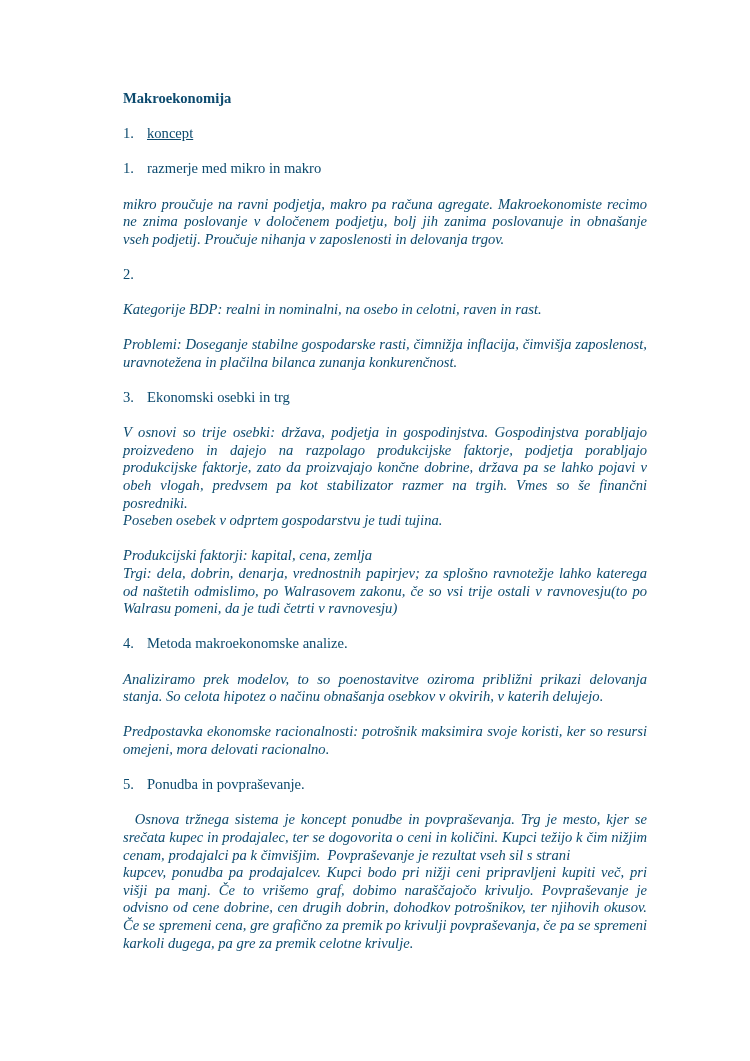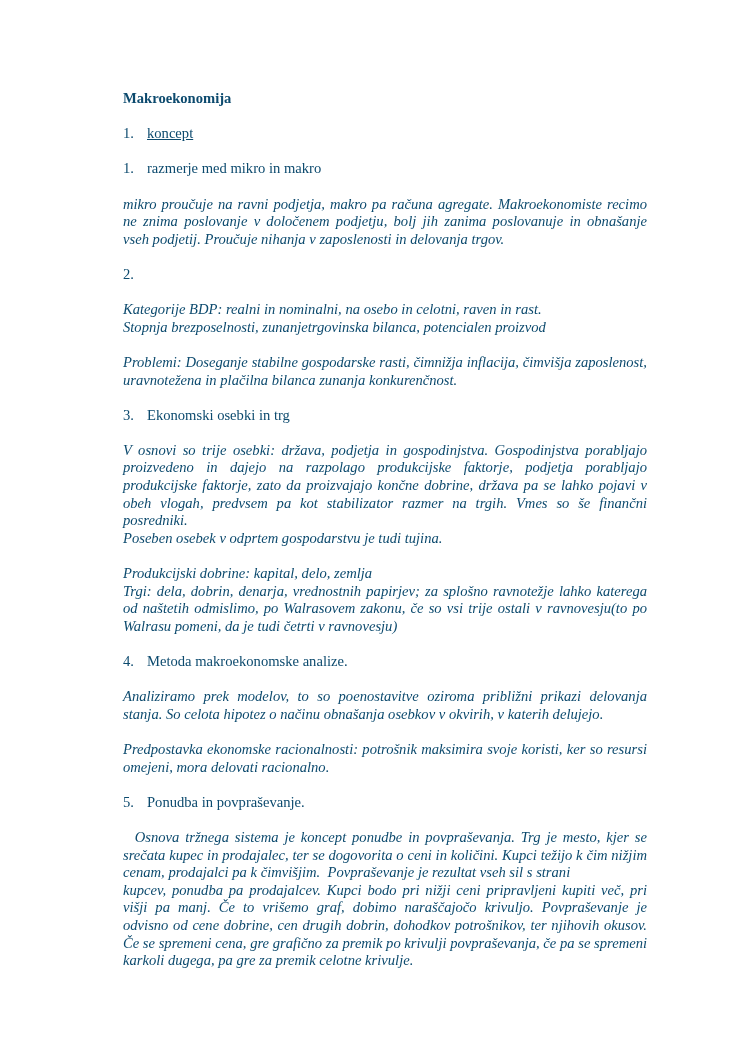--- a/index.html
+++ b/index.html
@@ -34,35 +34,34 @@
         <span class="txt">razmerje med mikro in makro</span>
       </div>
       <div class="para">
         <span class="line last">mikro proučuje na ravni podjetja, makro pa računa agregate. Makroekonomiste recimo ne znima poslovanje v določenem podjetju, bolj jih zanima poslovanuje in obnašanje vseh podjetij. Proučuje nihanja v zaposlenosti in delovanja trgov.</span>
       </div>
       <div class="heading">
         <span class="num">2.</span>
       </div>
       <div class="para">
         <span class="line last">Kategorije BDP: realni in nominalni, na osebo in celotni, raven in rast.</span>
-        <span class="line last">Stopnja brezposelnosti, zunanjetrgovinska bilanca, potencialen proizvod</span>
       </div>
       <div class="para">
         <span class="line last">Problemi: Doseganje stabilne gospodarske rasti, čimnižja inflacija, čimvišja zaposlenost, uravnotežena in plačilna bilanca zunanja konkurenčnost.</span>
       </div>
       <div class="heading">
         <span class="num">3.</span>
         <span class="txt">Ekonomski osebki in trg</span>
       </div>
       <div class="para">
         <span class="line last">V osnovi so trije osebki: država, podjetja in gospodinjstva. Gospodinjstva porabljajo proizvedeno in dajejo na razpolago produkcijske faktorje, podjetja porabljajo produkcijske faktorje, zato da proizvajajo končne dobrine, država pa se lahko pojavi v obeh vlogah, predvsem pa kot stabilizator razmer na trgih. Vmes so še finančni posredniki.</span>
         <span class="line last">Poseben osebek v odprtem gospodarstvu je tudi tujina.</span>
       </div>
       <div class="para">
-        <span class="line last">Produkcijski dobrine: kapital, delo, zemlja</span>
+        <span class="line last">Produkcijski faktorji: kapital, cena, zemlja</span>
         <span class="line last">Trgi: dela, dobrin, denarja, vrednostnih papirjev; za splošno ravnotežje lahko katerega od naštetih odmislimo, po Walrasovem zakonu, če so vsi trije ostali v ravnovesju(to po Walrasu pomeni, da je tudi četrti v ravnovesju)</span>
       </div>
       <div class="heading">
         <span class="num">4.</span>
         <span class="txt">Metoda makroekonomske analize.</span>
       </div>
       <div class="para">
         <span class="line last">Analiziramo prek modelov, to so poenostavitve oziroma približni prikazi delovanja stanja. So celota hipotez o načinu obnašanja osebkov v okvirih, v katerih delujejo.</span>
       </div>
       <div class="para">

